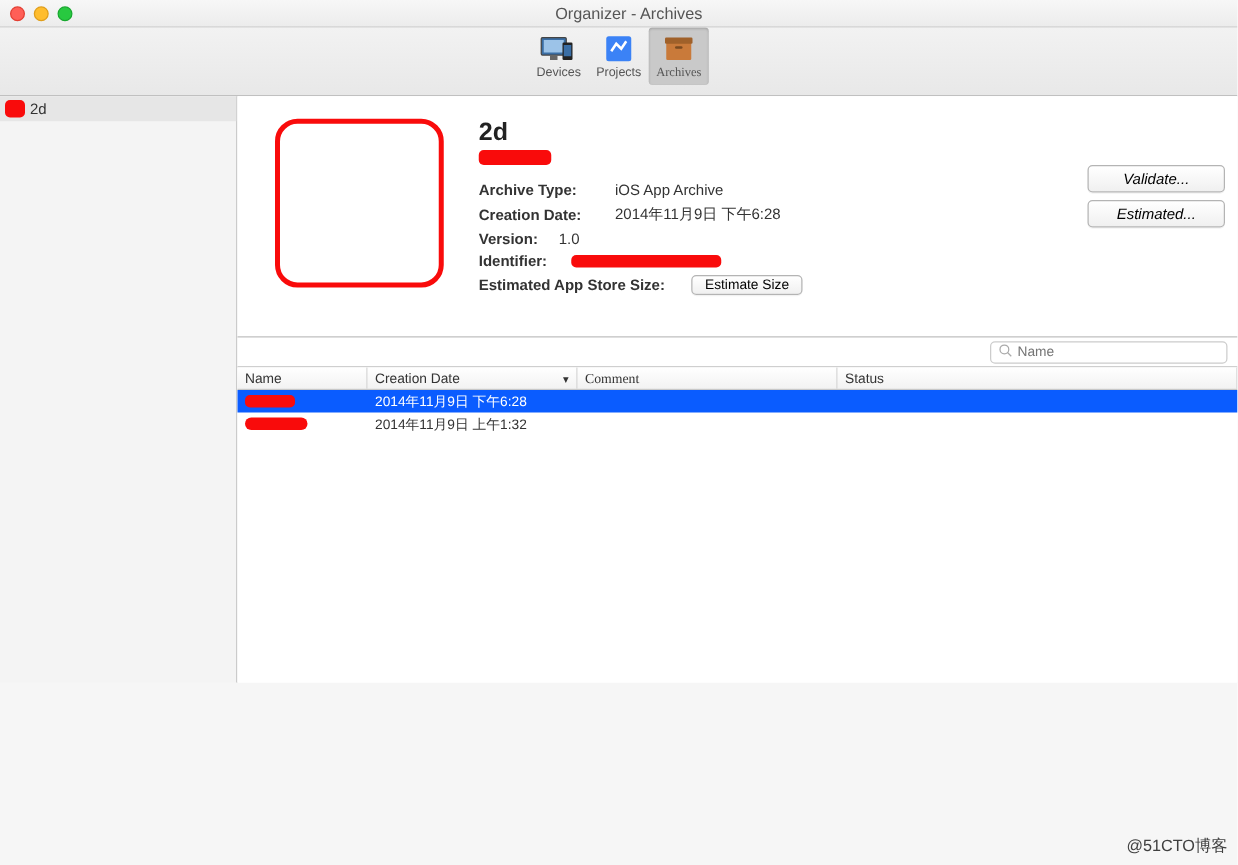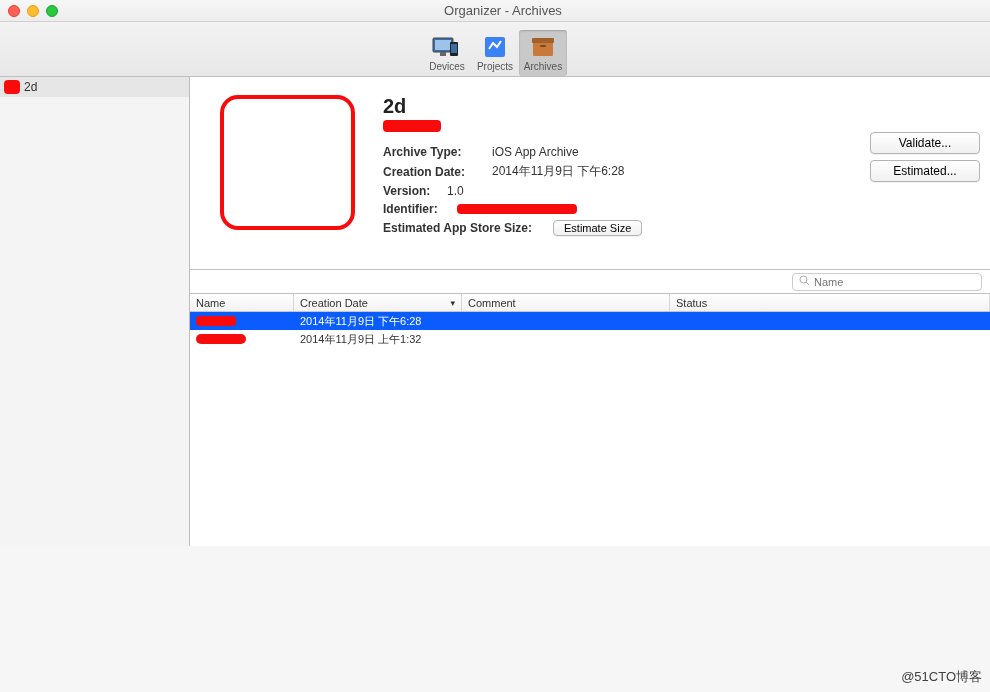--- a/index.html
+++ b/index.html
@@ -17,30 +17,30 @@
 }
 .traffic { position: absolute; left: 8px; top: 5px; display: flex; gap: 7px; }
 .traffic span { width: 12px; height: 12px; border-radius: 50%; display: block; }
 .dot-close { background: #ff5f57; border: 1px solid #e33e32; }
 .dot-min { background: #ffbd2e; border: 1px solid #e09e1a; }
 .dot-max { background: #28c940; border: 1px solid #17a82e; }
 
 .toolbar {
   height: 55px; background: linear-gradient(#f2f2f2,#e8e8e8);
   border-bottom: 1px solid #c0c0c0;
-  display: flex; align-items: flex-end; justify-content: center; gap: 0;
+  display: flex; align-items: flex-start; justify-content: center; gap: 0;
 }
 .seg { display: flex; border-radius: 4px; }
 .seg-item {
   width: 48px; height: 46px; display: flex; flex-direction: column;
   align-items: center; justify-content: center; gap: 2px;
   font-size: 10px; color: #555; cursor: pointer; padding: 2px 4px;
   border-radius: 3px;
 }
-.seg-item.selected { background: #c9c9c9; box-shadow: inset 0 1px 2px rgba(0,0,0,.2); }
+.seg-item.selected { background: #c9c9c9; box-shadow: inset 0 1px 2px rgba(0,0,0,.2); font-family: Liberation Serif, serif; }
 .seg-icon { width: 30px; height: 24px; display: flex; align-items: center; justify-content: center; }
 
 .main { display: flex; height: 469px; }
 .sidebar {
   width: 190px; background: #f4f4f4; border-right: 1px solid #bdbdbd;
 }
 .side-item {
   height: 20px; display: flex; align-items: center; gap: 4px;
   padding: 0 4px; font-size: 12px; background: #e6e6e6;
 }
@@ -63,42 +63,42 @@
 .inline-val { margin-left: 4px; }
 .mac-btn {
   background: linear-gradient(#fff,#f0f0f0); border: 1px solid #b4b4b4;
   border-radius: 4px; padding: 1px 10px; font-size: 11px; cursor: pointer;
   box-shadow: 0 1px 0 rgba(0,0,0,.05);
 }
 .side-actions {
   position: absolute; right: 10px; top: 55px; width: 110px;
   display: flex; flex-direction: column; gap: 6px;
 }
-.side-actions .mac-btn { width: 100%; text-align: center; padding: 3px 6px; font-size: 12px; }
+.side-actions .mac-btn { width: 100%; text-align: center; padding: 3px 6px; font-size: 12px; font-style: italic; }
 
 .search-row {
   height: 24px; border-bottom: 1px solid #c0c0c0; background: #fff;
   display: flex; justify-content: flex-end; align-items: center; padding-right: 8px;
 }
 .search-field {
   width: 190px; height: 18px; border: 1px solid #ccc; border-radius: 4px;
   display: flex; align-items: center; padding: 0 6px; gap: 4px; color: #aaa;
   font-size: 11px;
 }
 .search-field input { border: none; outline: none; width: 100%; font-size: 11px; background: transparent; }
 
 .table { flex: 1; background: #fff; }
 .thead {
   display: flex; height: 18px; background: linear-gradient(#fff,#f2f2f2);
   border-bottom: 1px solid #c7c7c7; font-size: 11px; color: #333;
 }
 .thead > div { padding: 2px 6px; border-right: 1px solid #d8d8d8; display: flex; align-items: center; }
 .col-name { width: 104px; }
 .col-date { width: 168px; justify-content: space-between; }
-.col-comment { width: 208px; }
+.col-comment { width: 208px; font-family: Liberation Serif, serif; }
 .col-status { flex: 1; border-right: none; }
 
 .trow { display: flex; height: 18px; font-size: 11px; align-items: center; }
 .trow.selected { background: #0a5cff; color: #fff; }
 .trow > div { padding: 2px 6px; }
 .trow .col-name { display:flex; align-items:center; }
 
 .watermark { position: absolute; right: 8px; bottom: 6px; color: #404040; font-size: 13px; }
 .chevron { font-size: 9px; }
 </style>

